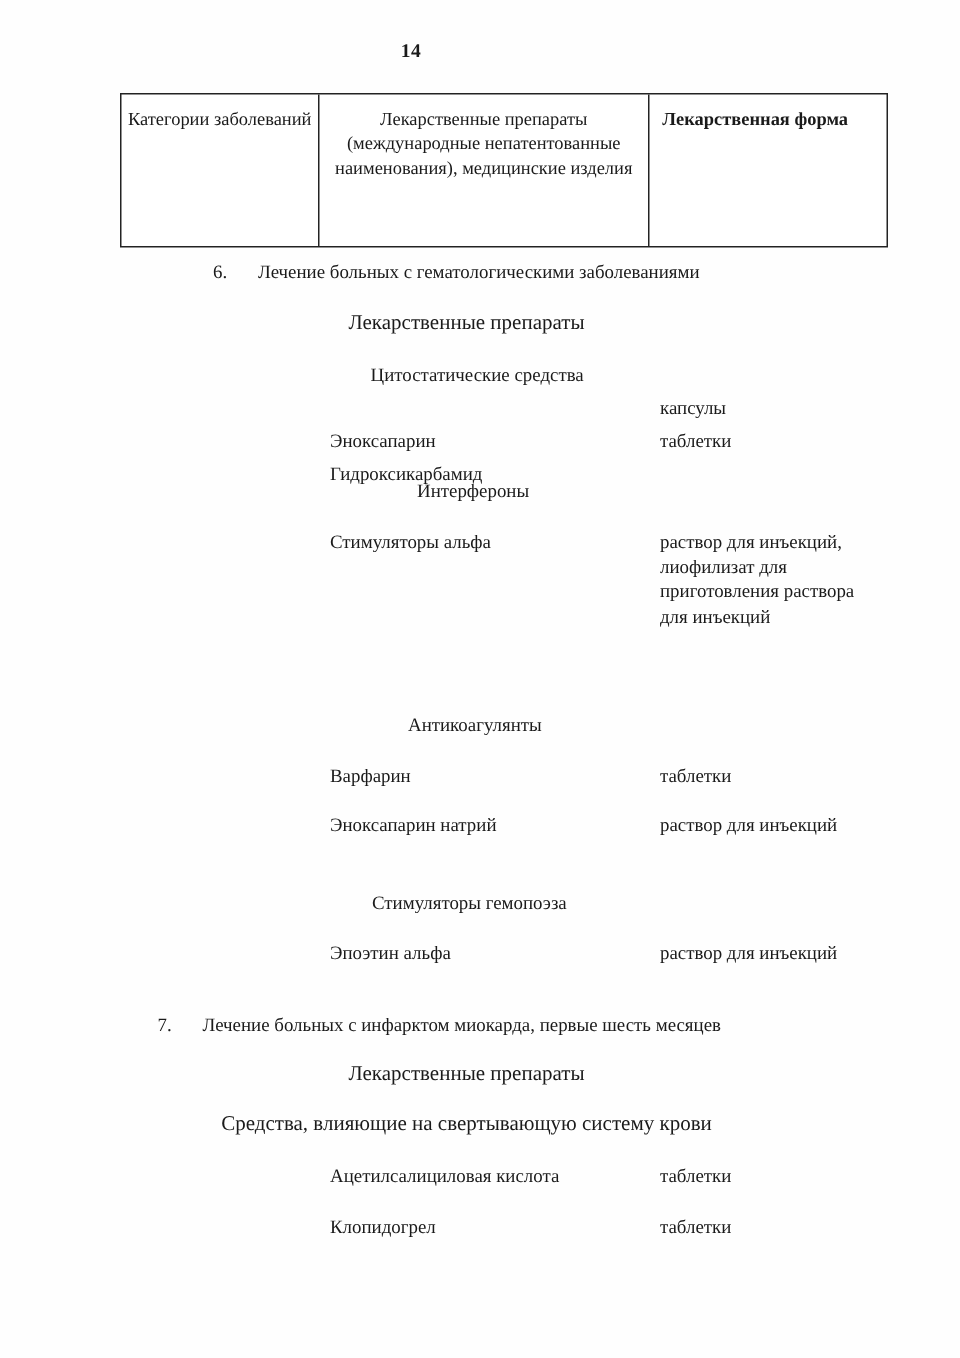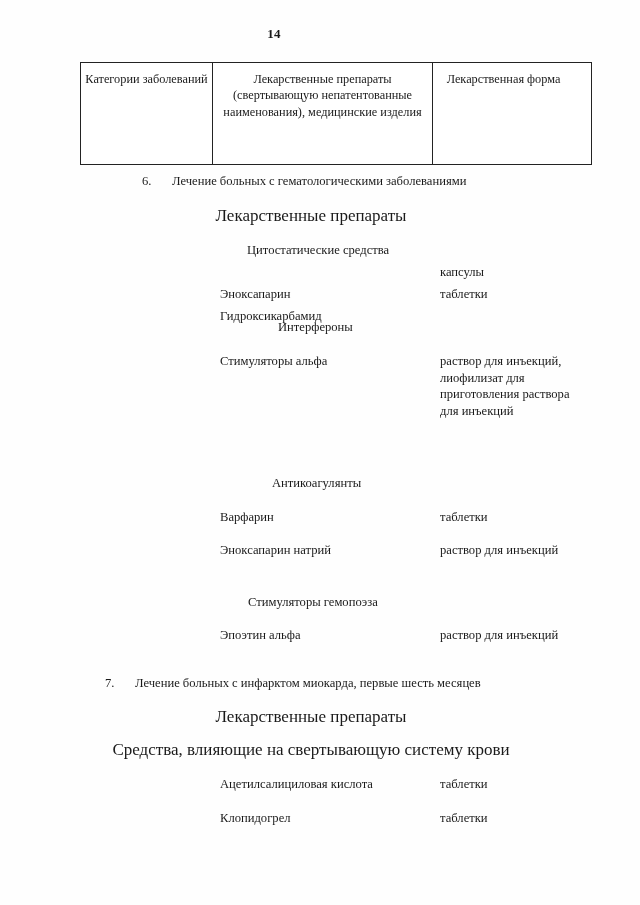--- a/index.html
+++ b/index.html
@@ -48,21 +48,21 @@
   }
   .hcell {
     box-sizing: border-box;
     padding-top: 8px;
     font-size: 12.3px;
     line-height: 16.4px;
     text-align: center;
   }
   .hcell.c1 { width: 132px; border-right: 1.2px solid #232323; padding-left: 4px; padding-right: 4px;}
   .hcell.c2 { width: 220px; border-right: 1.2px solid #232323; padding-left: 6px; padding-right: 6px;}
-  .hcell.c3 { width: 141px; padding-left: 4px; padding-right: 4px;}
+  .hcell.c3 { width: 141px; padding-left: 4px; padding-right: 4px; font-weight: bold;}
 
   
   .line {
     position: absolute;
     font-size: 12.6px;
     line-height: 16px;
     white-space: pre;
   }
   .num-item {
     position: absolute;
@@ -71,21 +71,21 @@
   }
   .num-item .num {
     display: inline-block;
     width: 30px;
   }
   .centered {
     position: absolute;
     left: 0;
     width: 622px;
     text-align: center;
-    font-size: 17px;
+    font-size: 14px;
     line-height: 16px;
   }
   .drug-name {
     position: absolute;
     font-size: 12.6px;
     line-height: 16px;
   }
   .drug-form {
     position: absolute;
     left: 440px;
@@ -98,21 +98,21 @@
 <body>
 
 <div class="page">
 
   <div class="page-number">14</div>
 
   <div class="header-table">
     <div class="hcell c1">Категории
 заболеваний</div>
     <div class="hcell c2">Лекарственные препараты
-(свертывающую
+(международные
 непатентованные
 наименования), медицинские
 изделия</div>
     <div class="hcell c3">Лекарственная
 форма</div>
   </div>
 
   <div class="num-item" style="left:142px; top:173px;">
     <span class="num">6.</span><span>Лечение больных с гематологическими заболеваниями</span>
   </div>

